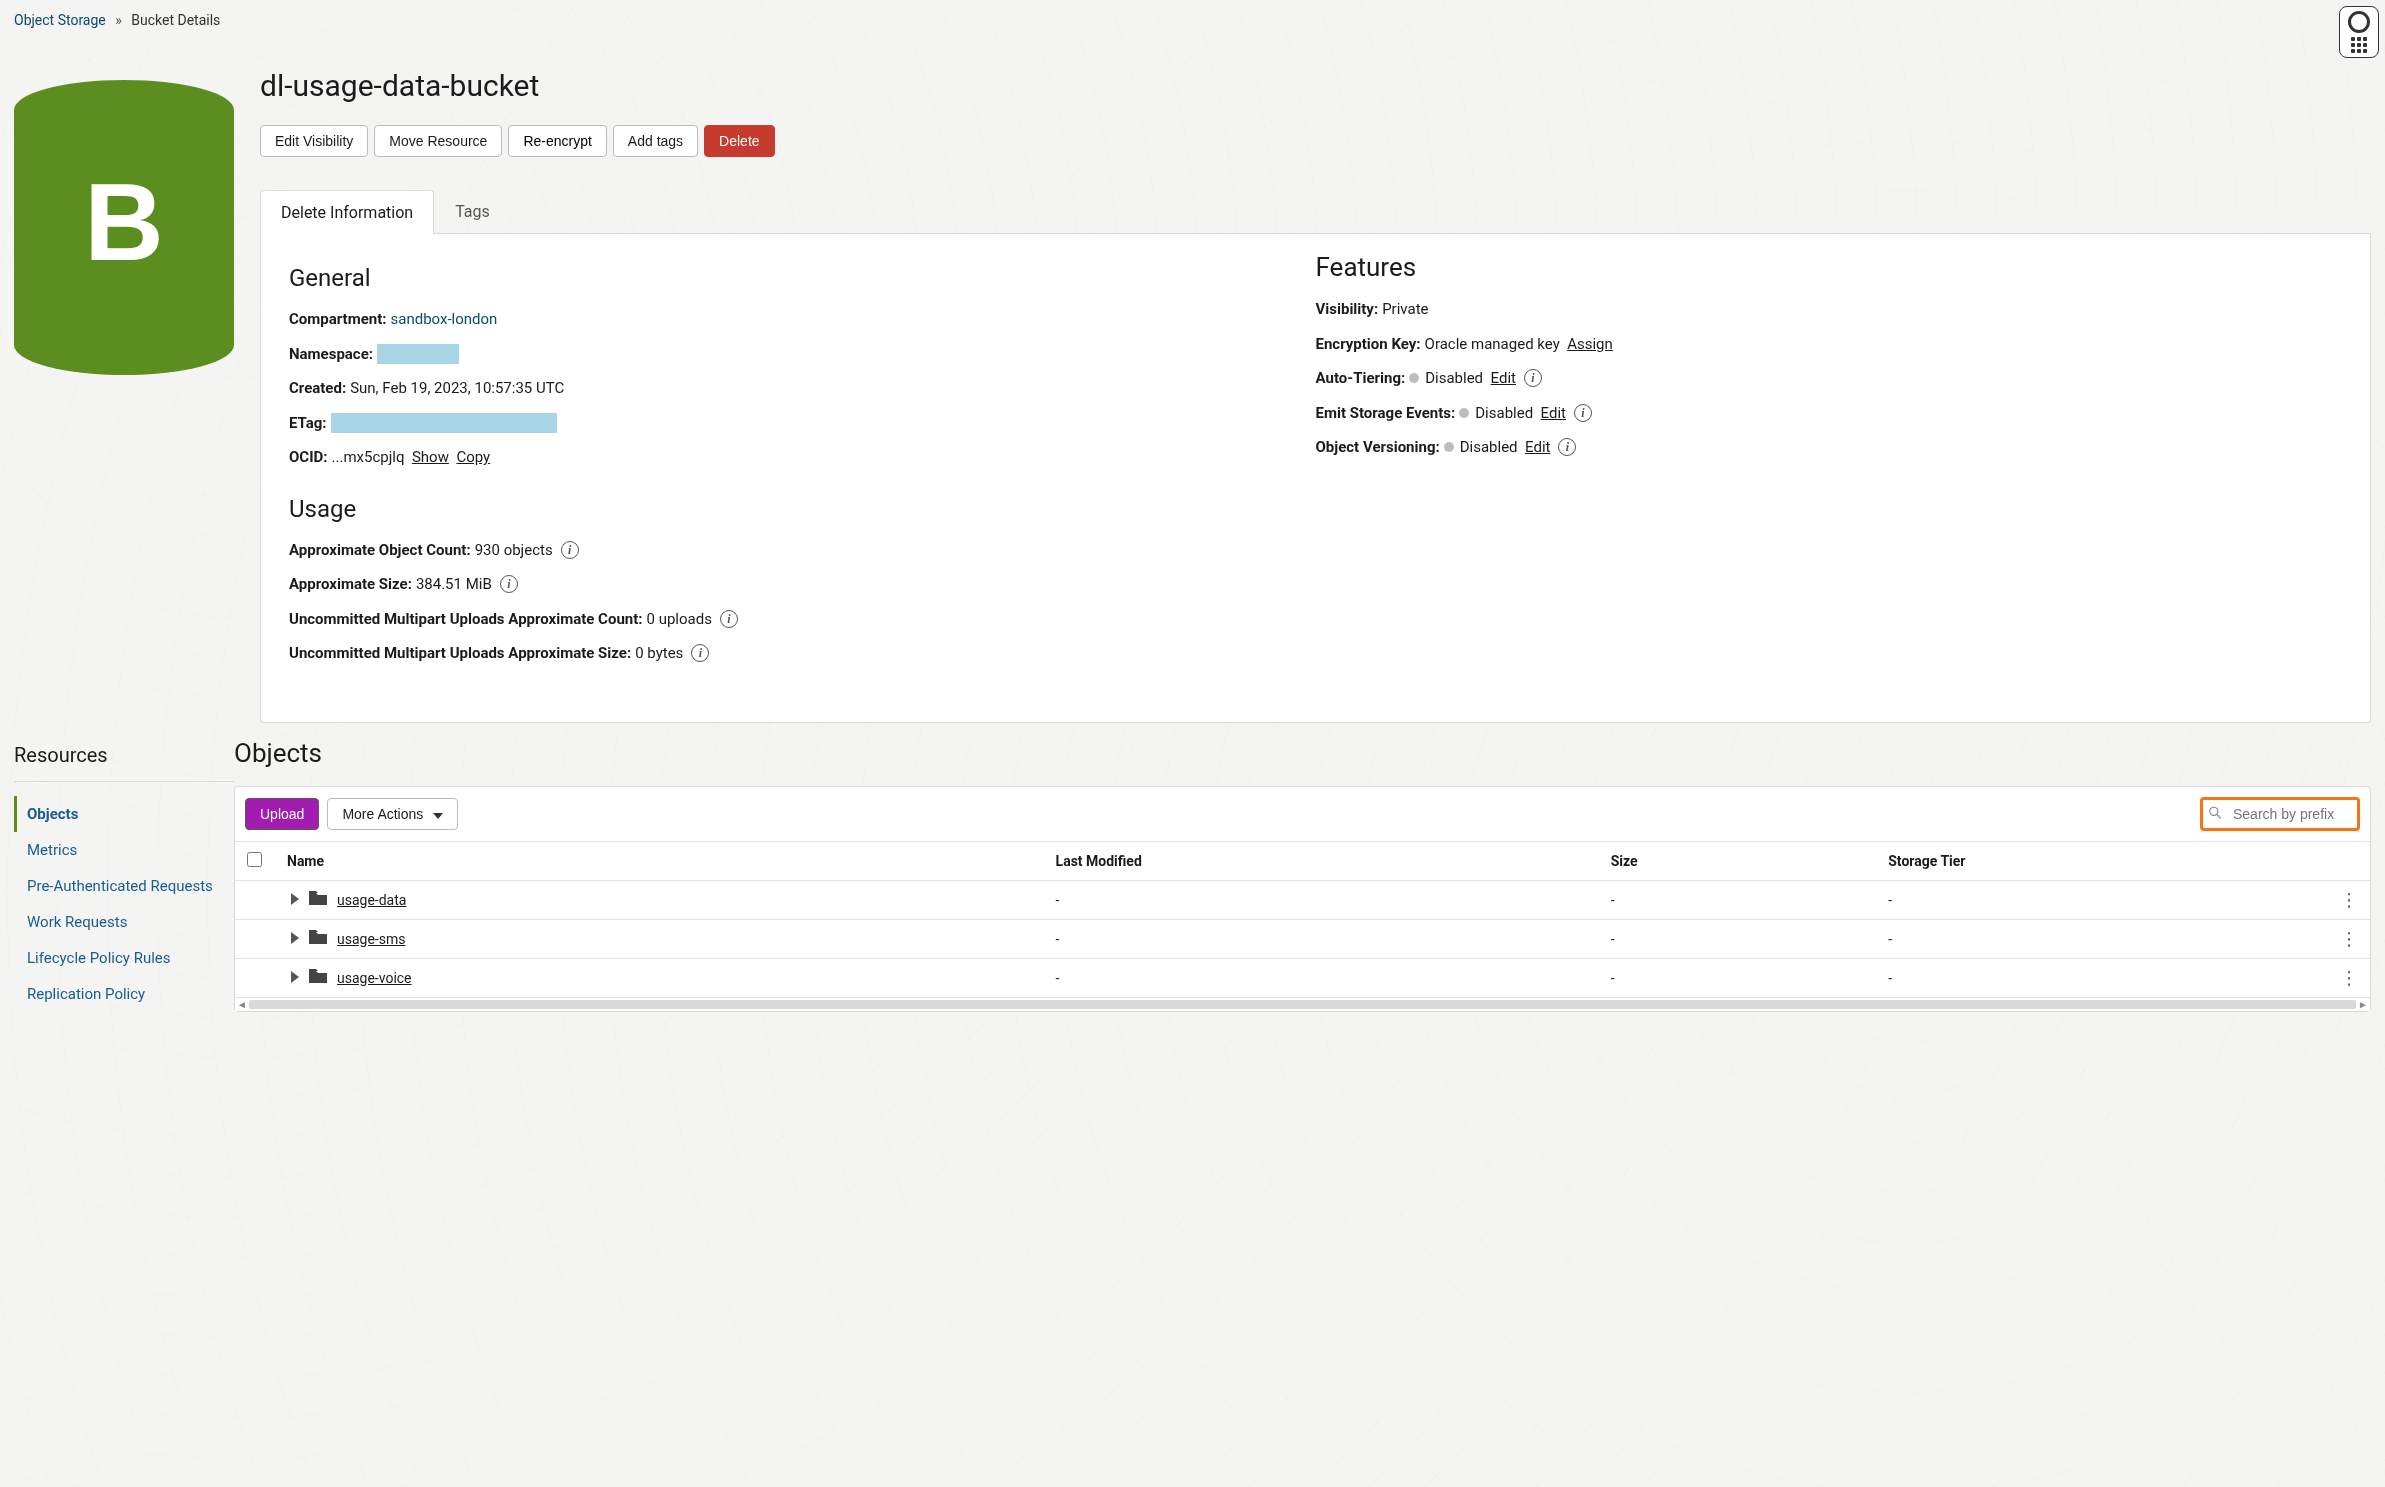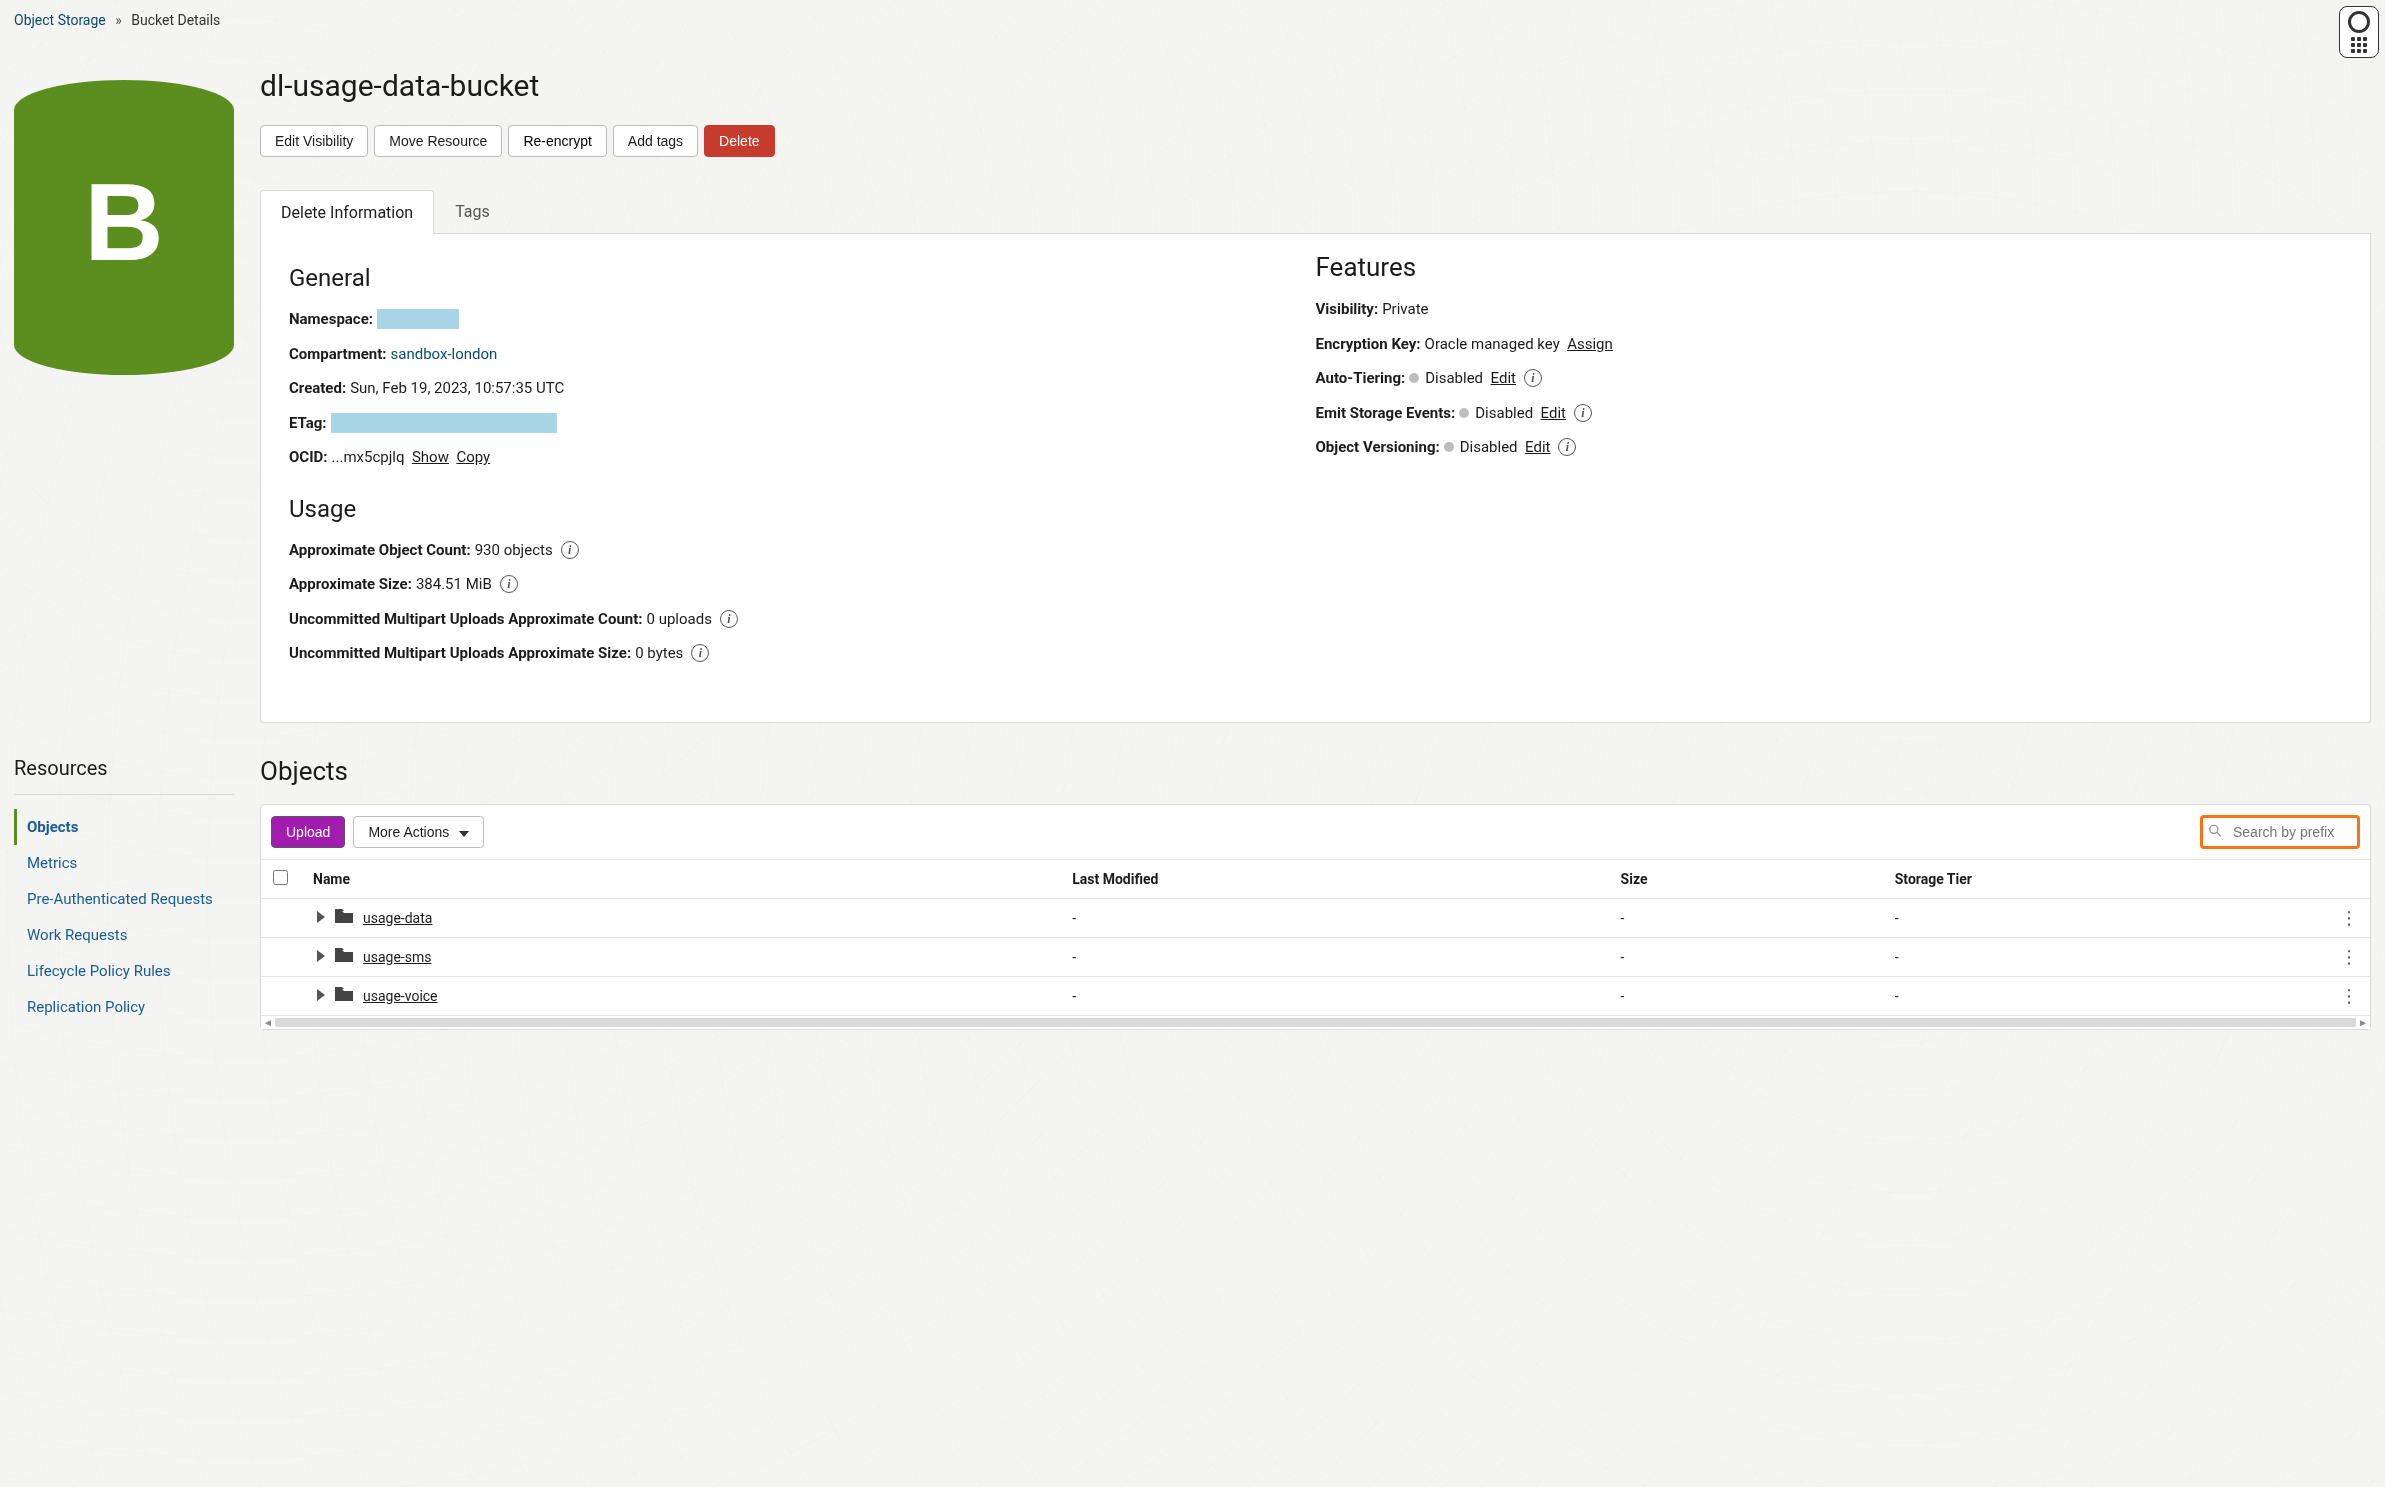--- a/index.html
+++ b/index.html
@@ -71,21 +71,21 @@
   .redacted.w2 { width:226px; }
 
   .status-dot { display:inline-block; width:10px; height:10px; border-radius:50%; background:#bdbdbd; margin-right:6px; vertical-align:middle; }
 
   .info-icon {
     display:inline-flex; width:18px; height:18px; border:1.5px solid #555; border-radius:50%;
     align-items:center; justify-content:center; font-style:italic; font-family: Georgia, serif;
     font-size:12px; color:#555; margin-left:8px; font-weight:bold;
   }
 
-  .lower-layout { display:flex; gap:26px; padding: 0 14px 40px; margin-top:33px; align-items:flex-start; }
+  .lower-layout { display:flex; padding: 0 14px 40px; margin-top:15px; align-items:flex-end; }
   .resources-col { width:220px; flex-shrink:0; }
   .resources-col h3 { font-size:20px; font-weight:400; margin-bottom:14px; color:#1b1b1b; }
   .resources-col hr { border:none; border-top:1px solid #d9d9d9; margin-bottom:14px; }
   .res-list { list-style:none; }
   .res-list li { padding:9px 0 9px 10px; border-left:3px solid transparent; }
   .res-list li.active { border-left-color:#5b8e1f; }
   .res-list li.active a { font-weight:700; color:#1a5b94; }
   .res-list li a { color:#1a5b94; font-size:15px; }
 
   .objects-col { flex:1; }
@@ -184,26 +184,26 @@
     <div class="tabs">
       <div class="tab active">Delete Information</div>
       <div class="tab">Tags</div>
     </div>
 
     <div class="tab-panel">
       <div class="panel-col">
         <div class="sec-title">General</div>
 
         <div class="kv-row">
+          <span class="k">Compartment:</span>
+          <a href="#">sandbox-london</a>
+        </div>
+        <div class="kv-row">
           <span class="k">Namespace:</span>
           <span class="redacted w1"></span>
-        </div>
-        <div class="kv-row">
-          <span class="k">Compartment:</span>
-          <a href="#">sandbox-london</a>
         </div>
         <div class="kv-row">
           <span class="k">Created:</span>
           <span class="v">Sun, Feb 19, 2023, 10:57:35 UTC</span>
         </div>
         <div class="kv-row">
           <span class="k">ETag:</span>
           <span class="redacted w2"></span>
         </div>
         <div class="kv-row">

